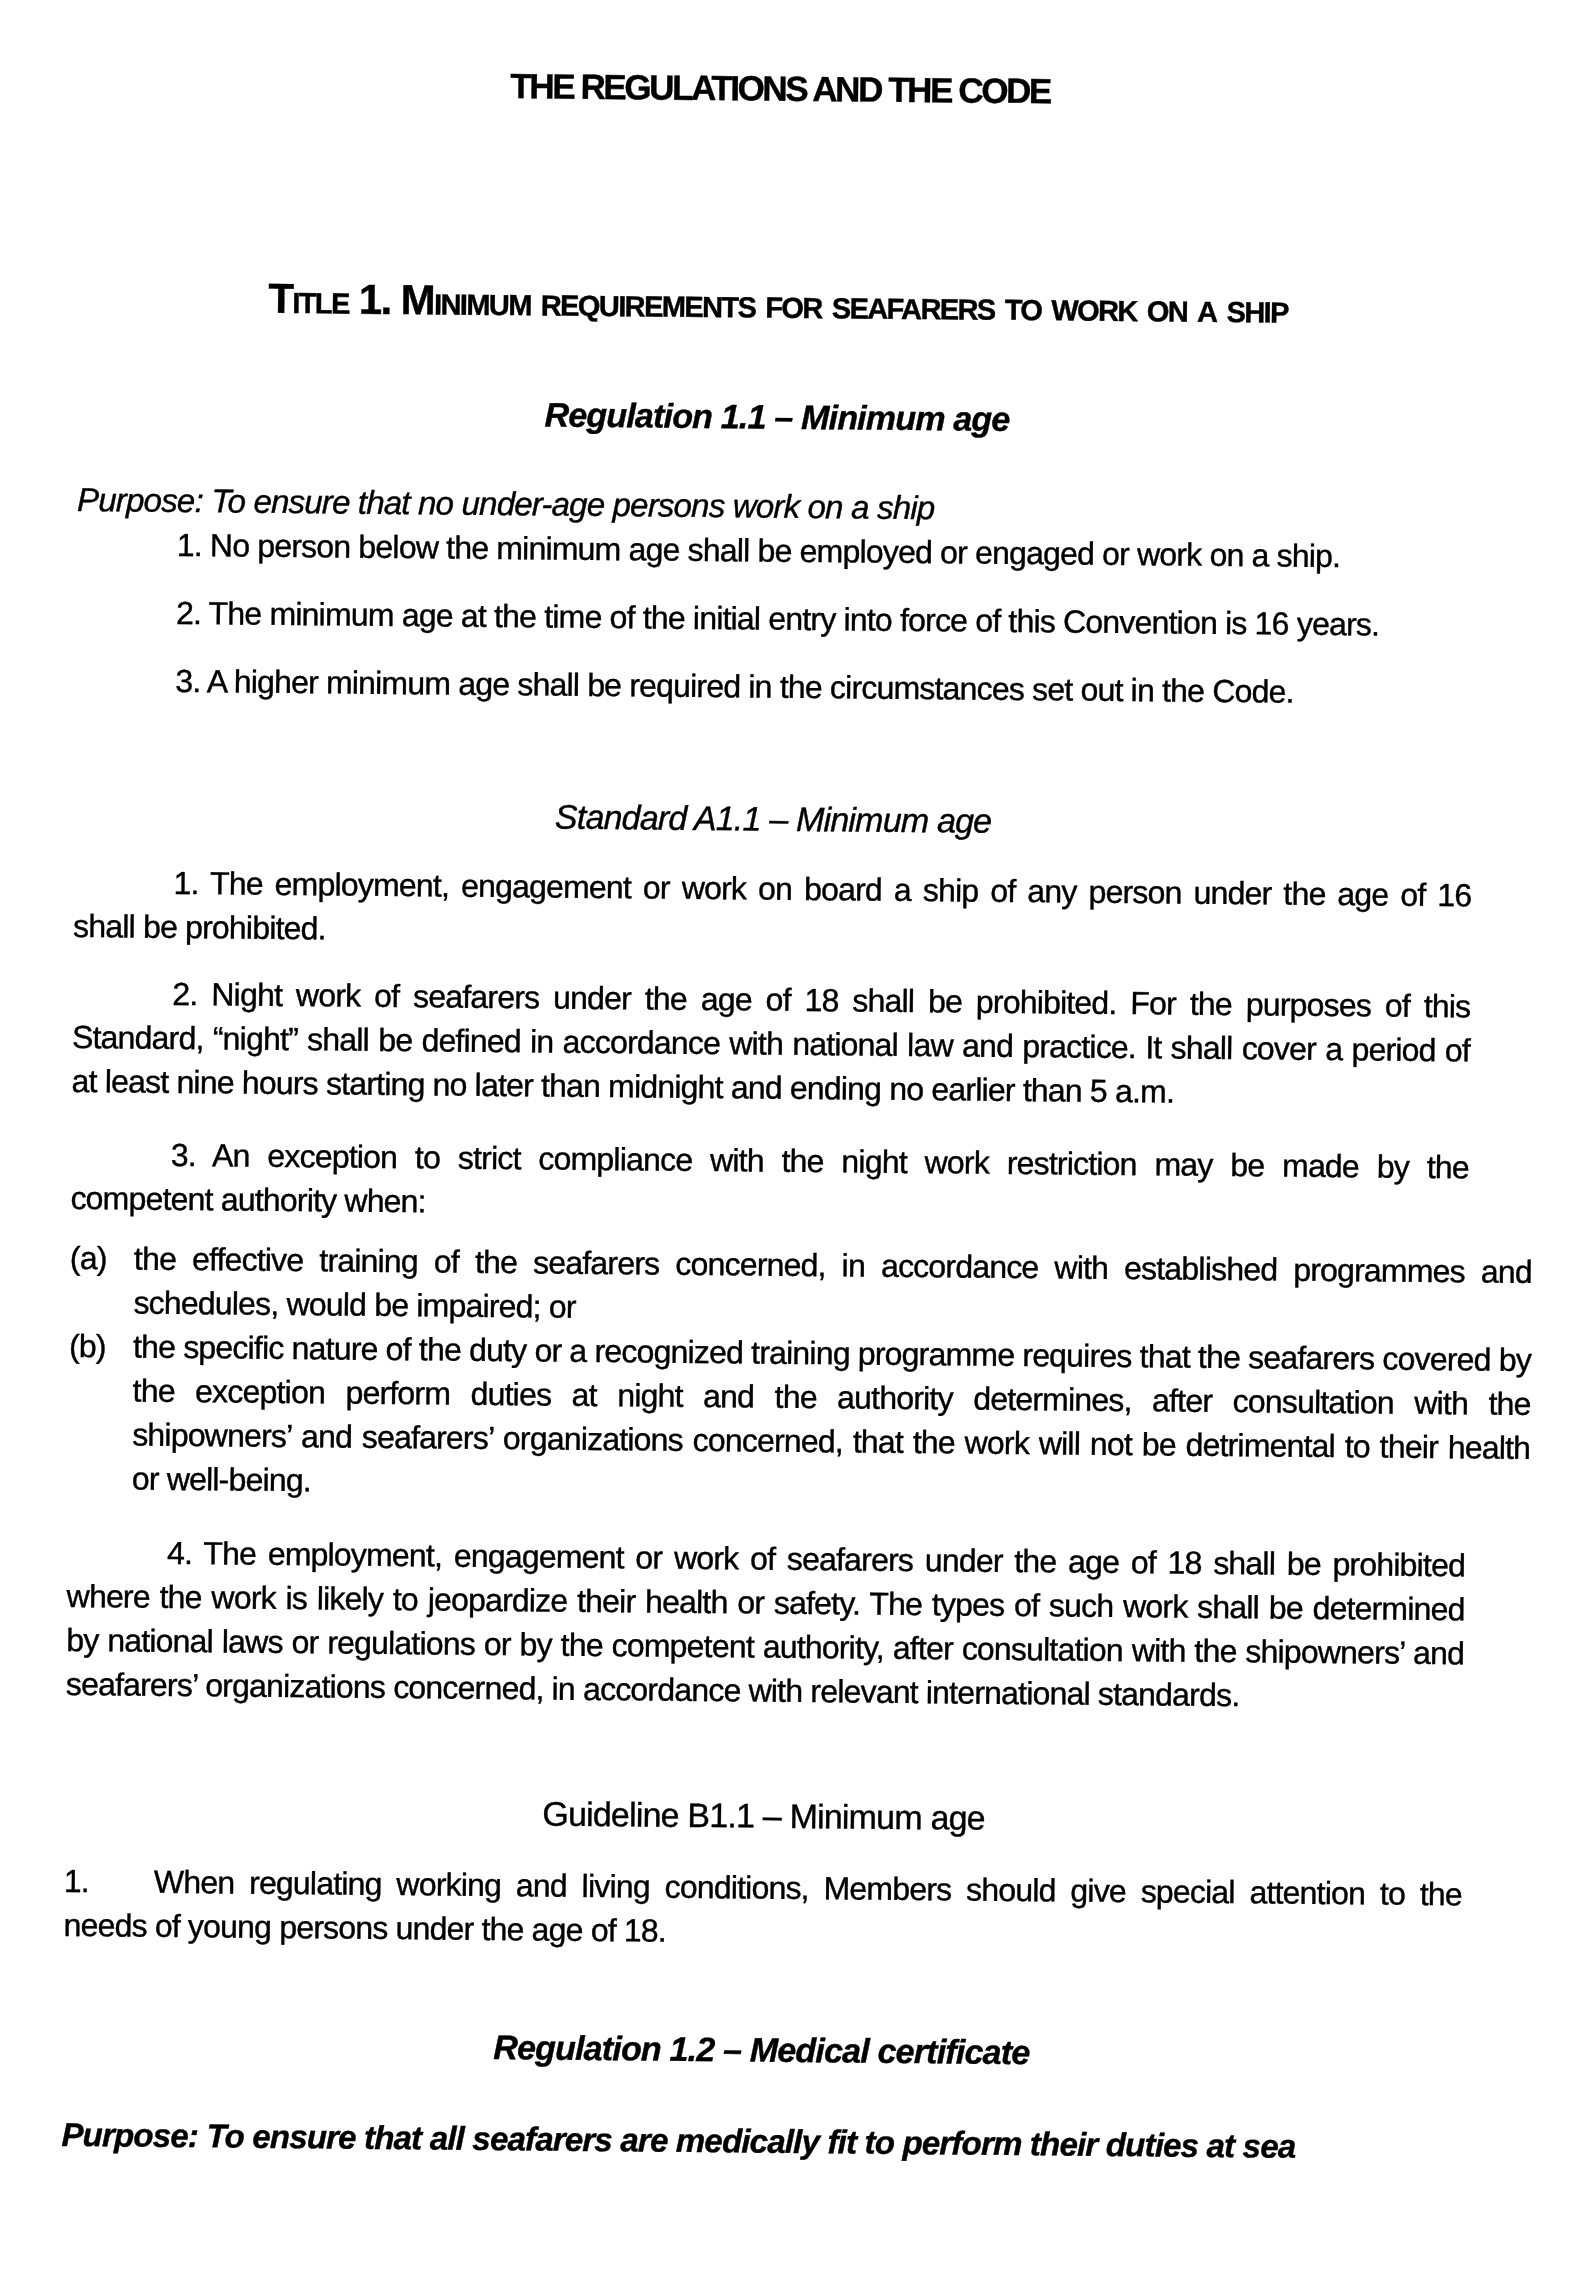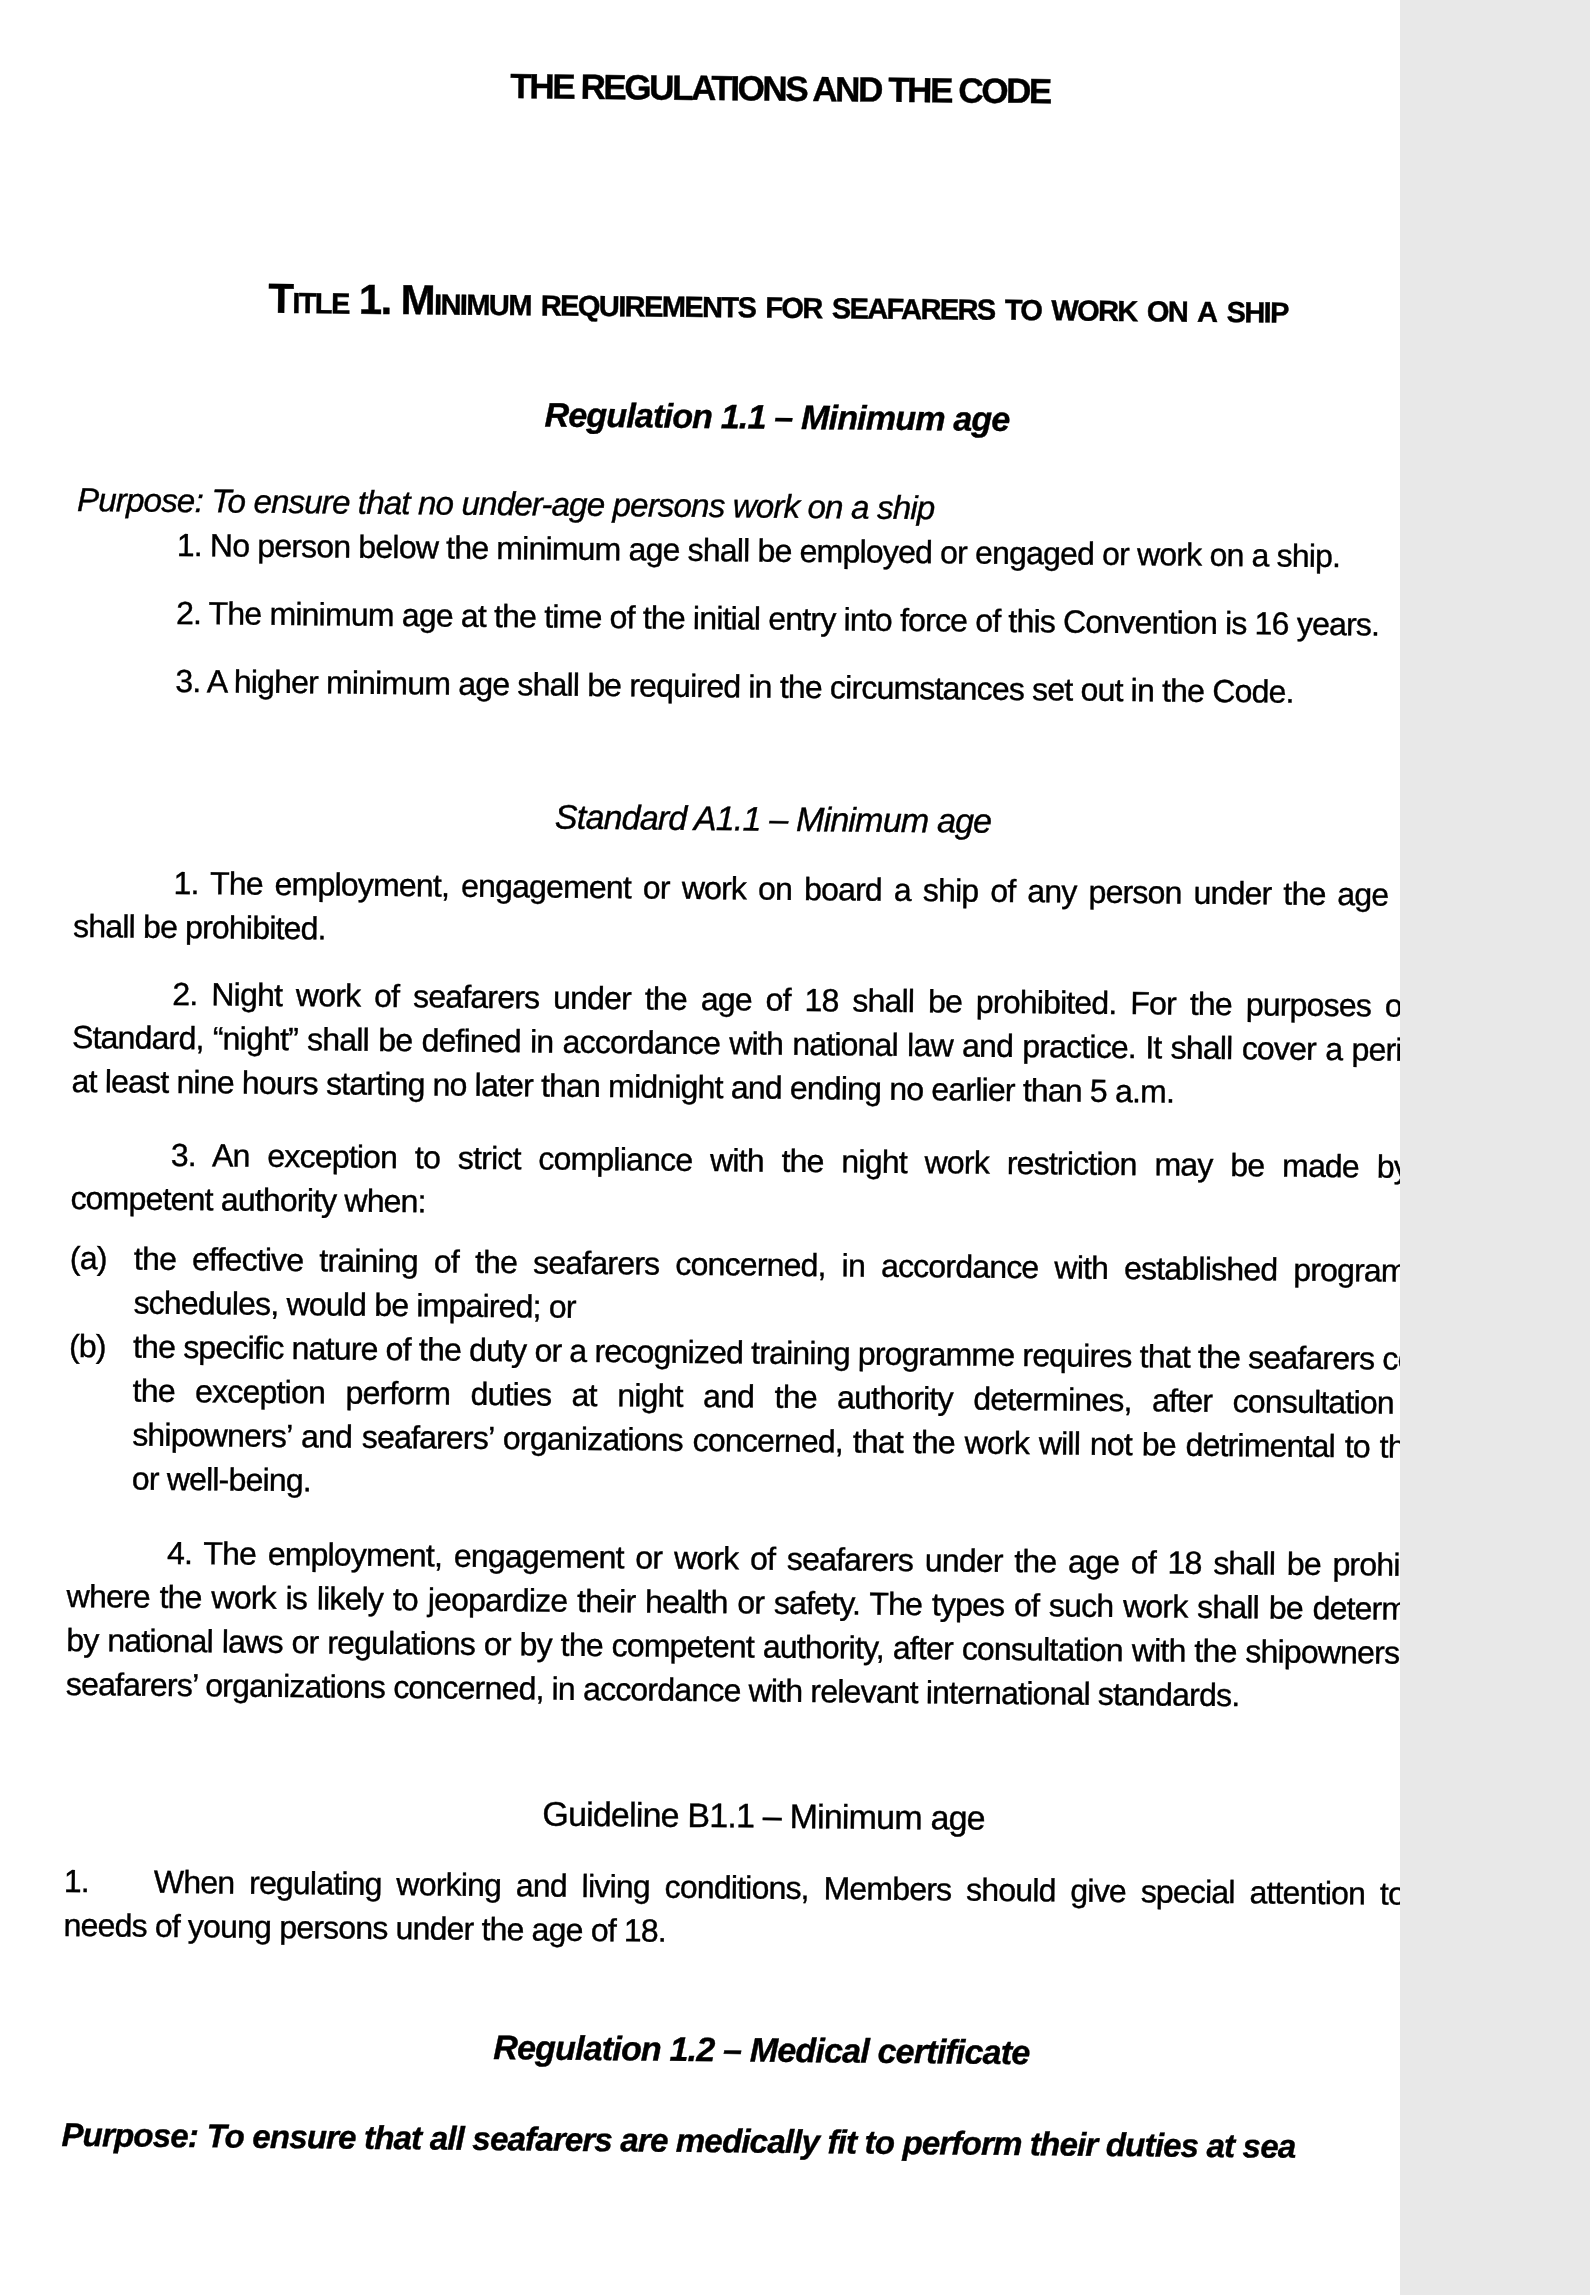--- a/index.html
+++ b/index.html
@@ -2,21 +2,21 @@
 <html style="font-size:12.8px"><head>
 <meta charset="utf-8">
 <style>
   html, body {
     margin: 0;
     padding: 0;
     background: #e8e8e8;
   }
   .sheet {
     position: relative;
-    width: 1400px;
+    width: 1590px;
     height: 2295px;
     background: #ffffff;
     color: #000000;
     overflow: hidden;
     font-family: "Liberation Sans", "DejaVu Sans", sans-serif;
   }
   
   .inner {
     position: absolute;
     left: 82px;

